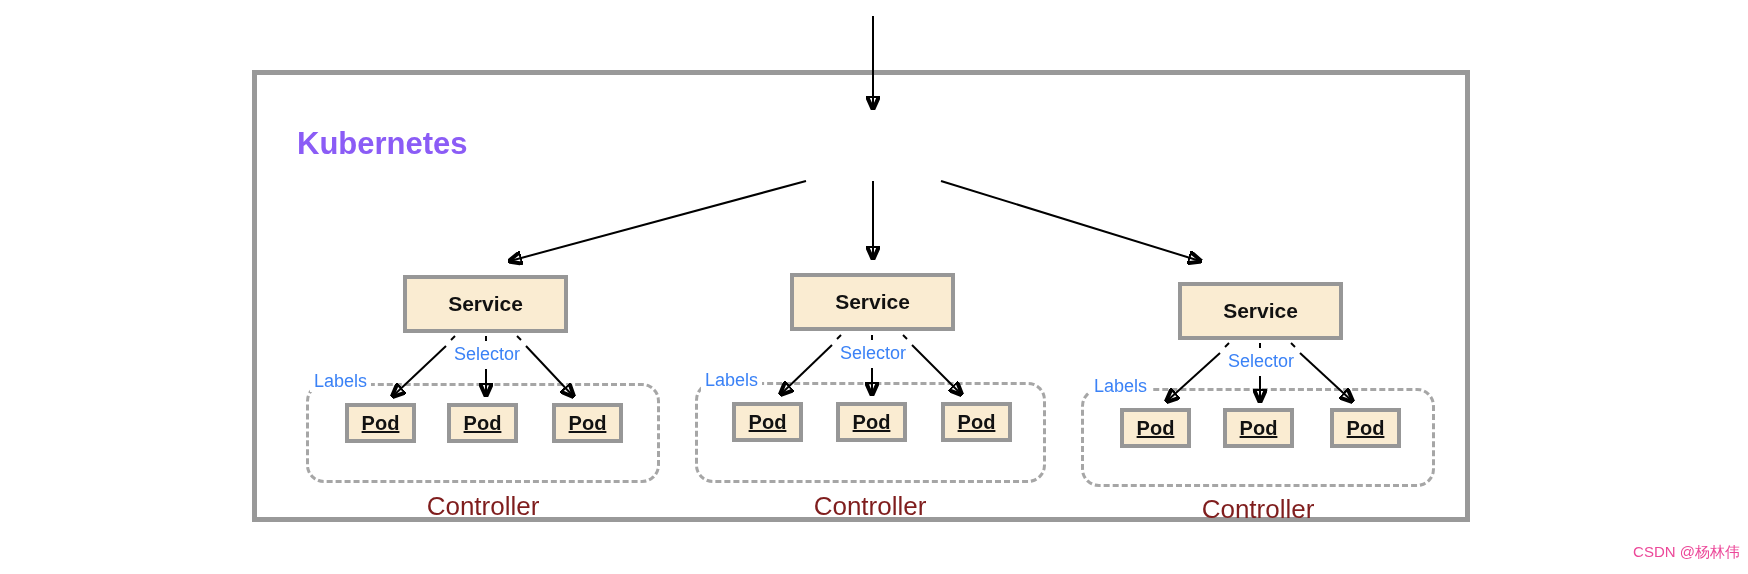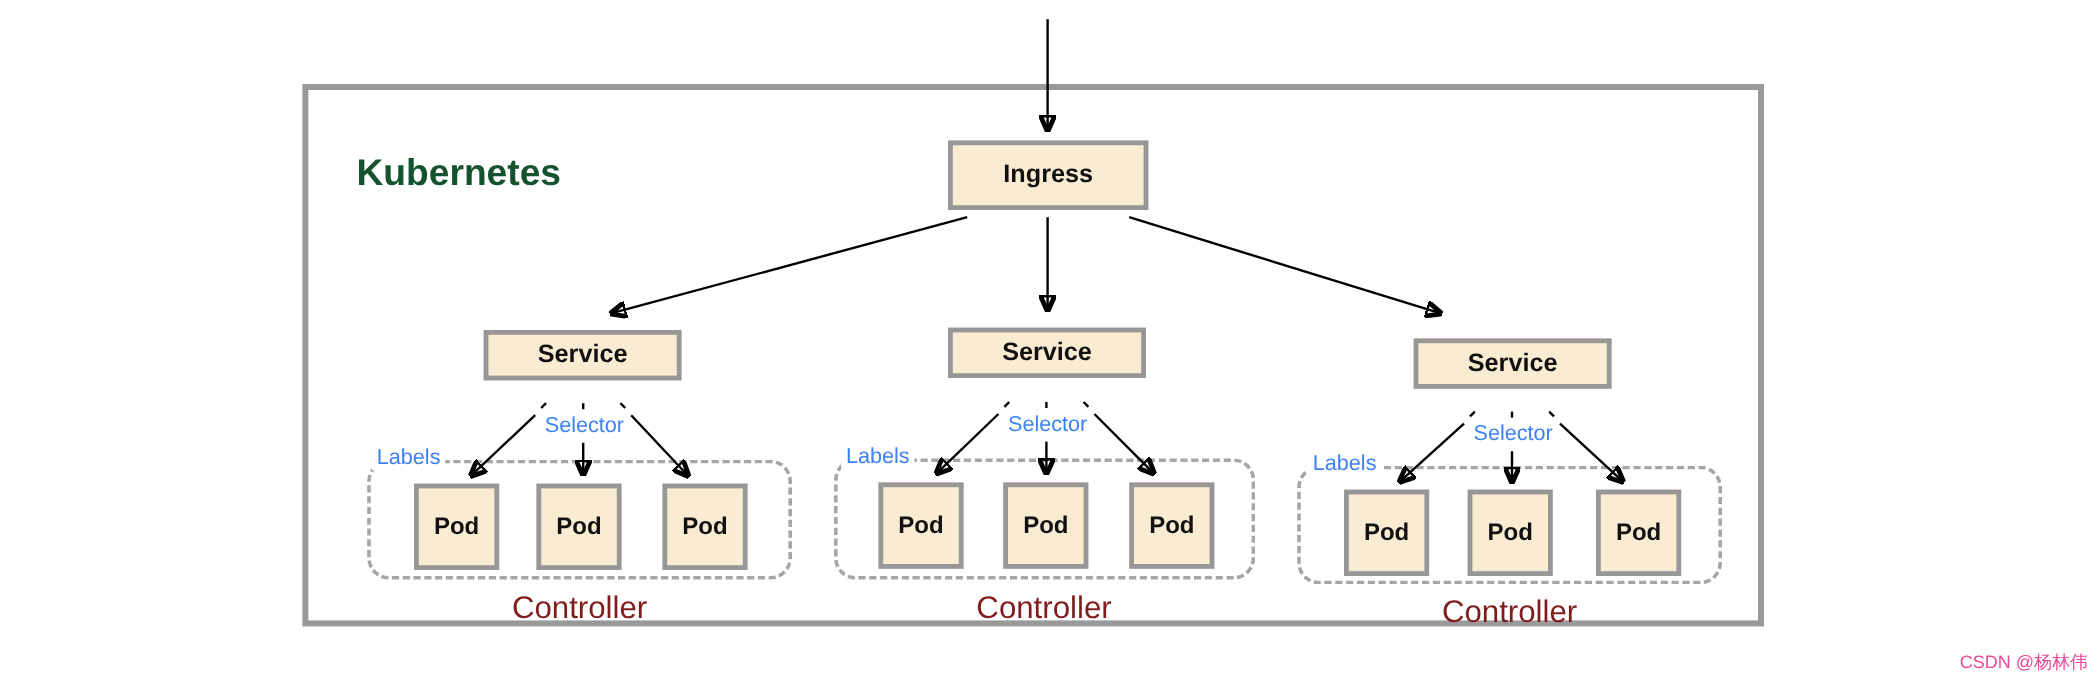--- a/index.html
+++ b/index.html
@@ -9,34 +9,34 @@
     background:#ffffff;
     font-family:"Liberation Sans", sans-serif;
     overflow:hidden;
   }
   .frame{
     position:absolute;left:252px;top:70px;width:1218px;height:452px;
     border:5px solid #999999;box-sizing:border-box;background:#ffffff;
   }
   .title{
     position:absolute;left:297px;top:126px;
-    font-size:31px;font-weight:700;color:#14532d;letter-spacing:0px;
+    font-size:31px;font-weight:700;color:#8b5cf6;letter-spacing:0px;
   }
   .node{
     position:absolute;box-sizing:border-box;
     background:#FAECD2;border:4px solid #979797;
     display:flex;align-items:center;justify-content:center;
     color:#111111;font-weight:700;
   }
   .ingress{left:790px;top:117px;width:167px;height:58px;font-size:21px;}
-  .service{width:165px;height:42px;font-size:21px;}
+  .service{width:165px;height:58px;font-size:21px;}
   .s1{left:403px;top:275px;}
   .s2{left:790px;top:273px;}
   .s3{left:1178px;top:282px;}
-  .pod{width:71px;height:72px;font-size:20px;}
+  .pod{width:71px;height:40px;font-size:20px;text-decoration:underline;}
   .p11{left:345px;top:403px;} .p12{left:447px;top:403px;} .p13{left:552px;top:403px;}
   .p21{left:732px;top:402px;} .p22{left:836px;top:402px;} .p23{left:941px;top:402px;}
   .p31{left:1120px;top:408px;} .p32{left:1223px;top:408px;} .p33{left:1330px;top:408px;}
   .dashedbox{
     position:absolute;box-sizing:border-box;
     border:3px dashed #A6A6A6;border-radius:18px;background:transparent;
   }
   .d1{left:306px;top:383px;width:354px;height:100px;}
   .d2{left:695px;top:382px;width:351px;height:101px;}
   .d3{left:1081px;top:388px;width:354px;height:99px;}
@@ -70,23 +70,20 @@
 </style>
 </head>
 <body>
 
 <div class="canvas">
 
   <div class="frame"></div>
 
   <div class="title">Kubernetes</div>
 
-  <div class="node ingress">
-    <span>Ingress</span>
-  </div>
 
   <div class="node service s1">
     <span>Service</span>
   </div>
   <div class="node service s2">
     <span>Service</span>
   </div>
   <div class="node service s3">
     <span>Service</span>
   </div>

